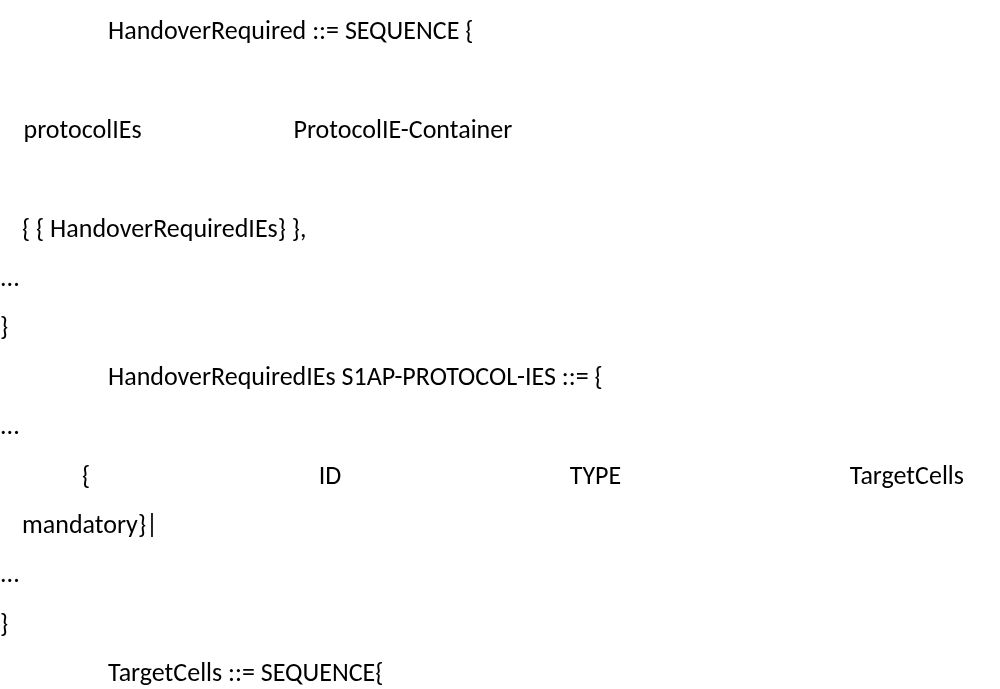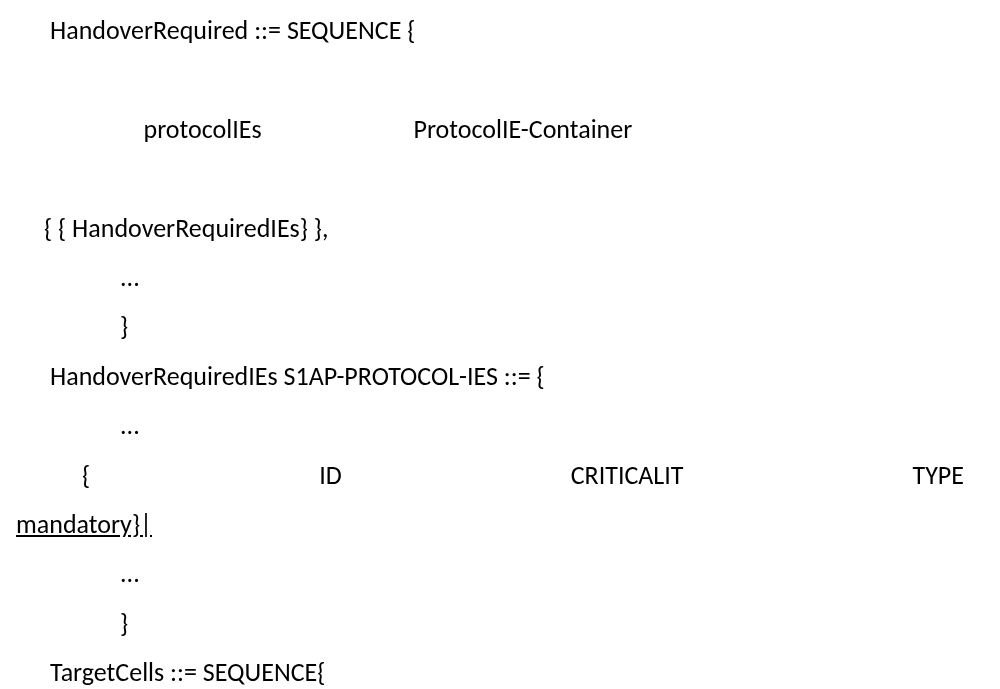--- a/index.html
+++ b/index.html
@@ -13,32 +13,31 @@
       width: 1000px;
       height: 689px;
       overflow: hidden;
     }
     .doc {
       padding: 6px 0 0 0;
     }
     .line {
       white-space: pre;
     }
-    .indent-0 { padding-left: 44px; }
-    .indent-1 { padding-left: 50px; }
-    .indent-2 { padding-left: 120px; }
+    .indent-0 { padding-left: 22px; }
+    .indent-1 { padding-left: 108px; }
+    .indent-2 { }
     .ie-line {
       display: flex;
       justify-content: space-between;
       padding-left: 82px;
       padding-right: 36px;
     }
     .ie-line2 {
-      padding-left: 16px;
-      text-decoration: underline;
+      padding-left: 22px;
     }
     .spaced-words span { display: inline-block; }
   </style>
 </head>
 <body>
 
 <div class="doc">
 
   <div class="line indent-1">HandoverRequired ::= SEQUENCE {</div>
 
@@ -52,22 +51,22 @@
 
   <div class="line indent-2">}</div>
 
   <div class="line indent-1">HandoverRequiredIEs S1AP-PROTOCOL-IES ::= {</div>
 
   <div class="line indent-2">...</div>
 
   <div class="ie-line spaced-words">
     <span>{</span>
     <span>ID</span>
-    <span>CRITICALIT</span>
     <span>TYPE</span>
+    <span>TargetCells</span>
   </div>
 
   <div class="line ie-line2">mandatory}|</div>
 
   <div class="line indent-2">...</div>
 
   <div class="line indent-2">}</div>
 
   <div class="line indent-1">TargetCells ::= SEQUENCE{</div>
 

